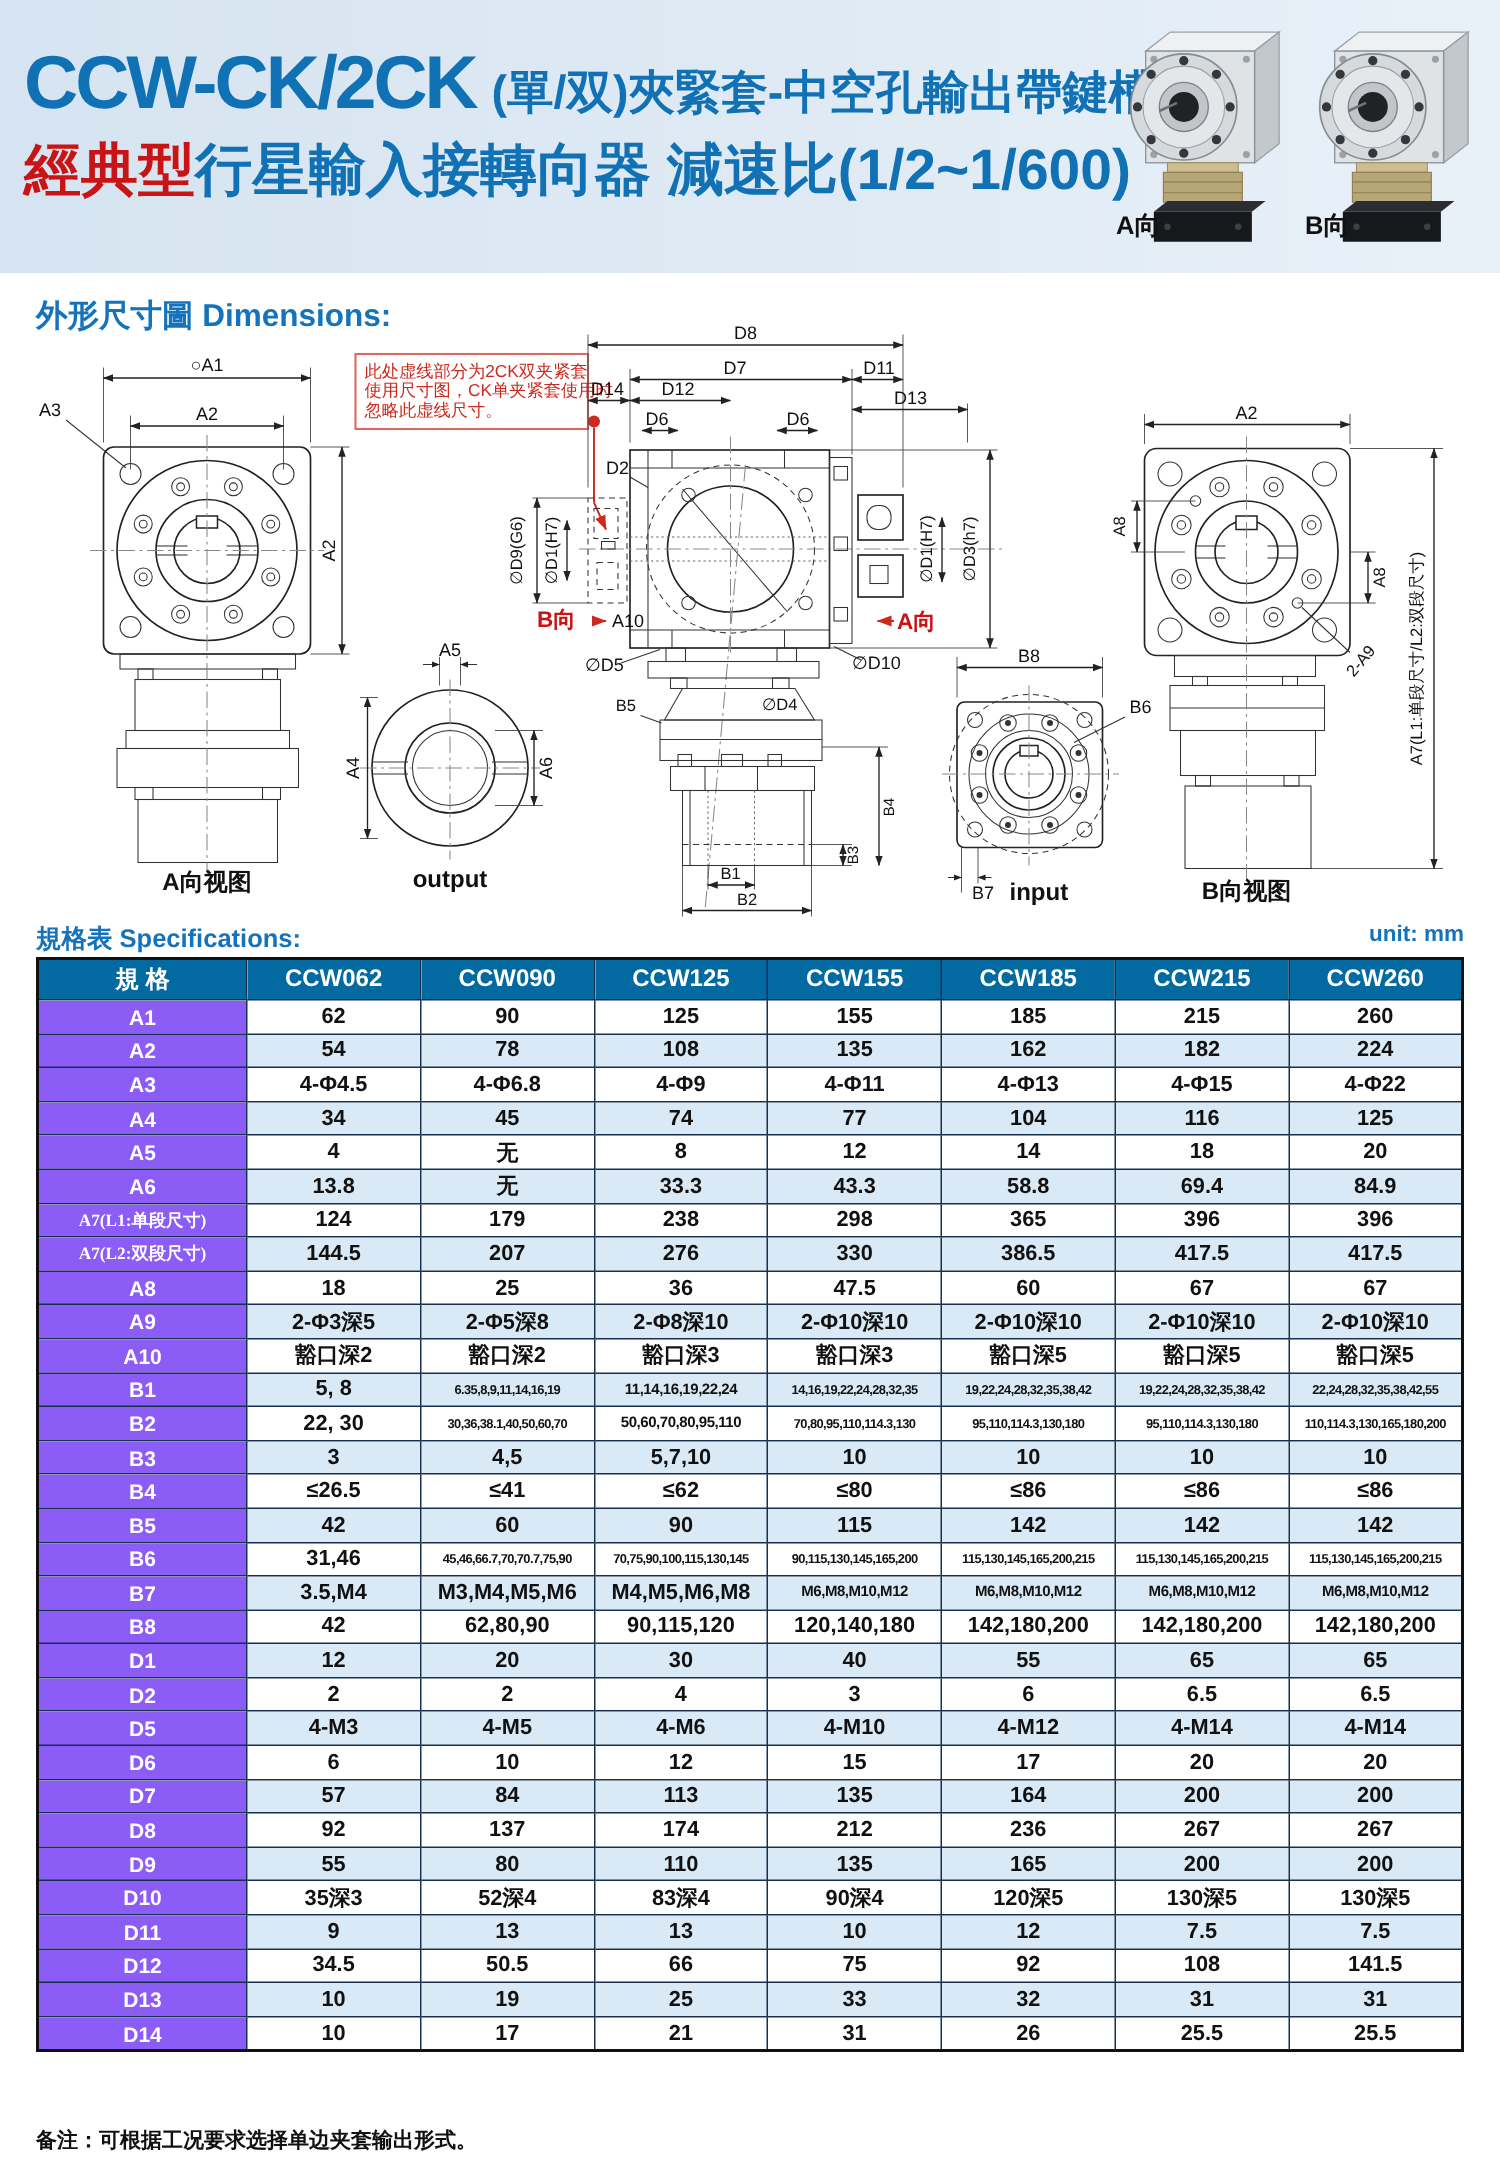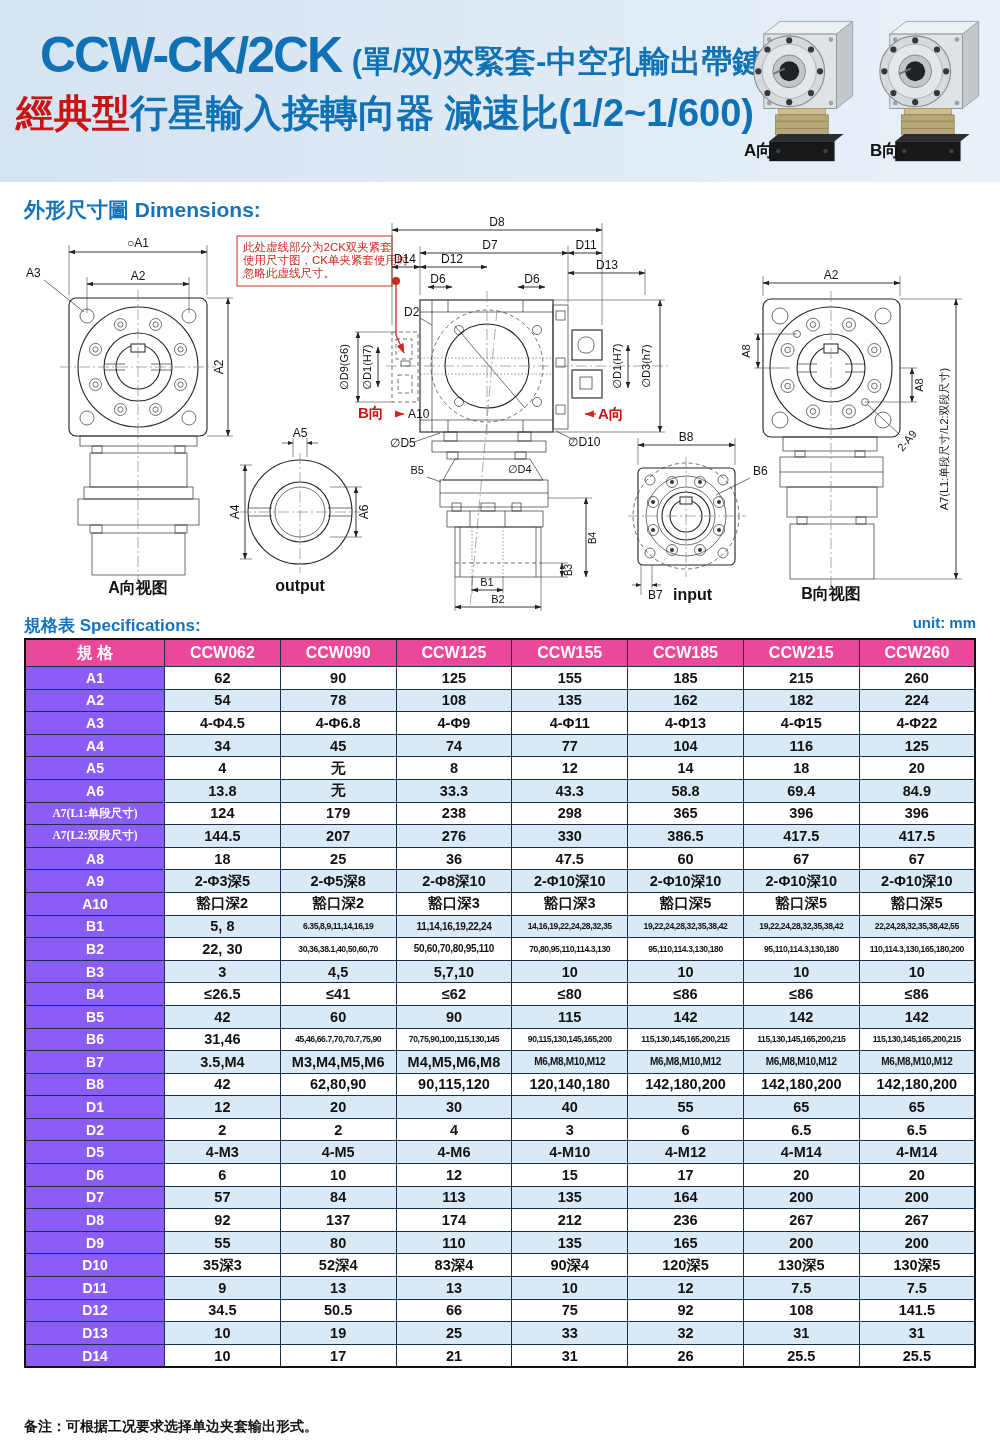--- a/index.html
+++ b/index.html
@@ -2,21 +2,21 @@
 <html><head>
 <meta charset="utf-8">
 <style>
   html,body{margin:0;padding:0;}
   body{width:1000px;height:1450px;position:relative;background:#fff;
        font-family:"Liberation Sans","DejaVu Sans",sans-serif;overflow:hidden;}
   
   .hdr{position:absolute;left:0;top:0;width:1000px;height:182px;
        background:linear-gradient(90deg,#d6e4f1 0%,#dfeaf4 55%,#e9f1f8 100%);}
   .hdr-line1{position:absolute;left:16px;top:26px;white-space:nowrap;}
-  .hdr-model{font-size:50px;font-weight:bold;color:#1171b5;letter-spacing:-2px;margin-left:24px;}
+  .hdr-model{font-size:50px;font-weight:bold;color:#1171b5;letter-spacing:-2px;}
   .hdr-suffix{font-size:31px;font-weight:bold;color:#1171b5;margin-left:6px;}
   .hdr-line2{position:absolute;left:16px;top:88px;white-space:nowrap;font-size:38px;font-weight:bold;}
   .hdr-red{color:#c81414;}
   .hdr-blue{color:#1171b5;}
   .photo{position:absolute;top:8px;width:118px;height:162px;}
   .photo.pa{left:742px;} .photo.pb{left:868px;}
   .photo-label{position:absolute;left:2px;bottom:8px;font-size:17px;font-weight:bold;color:#111;}
   
   .dim-title{position:absolute;left:24px;top:196px;font-size:21px;font-weight:bold;color:#1473bb;z-index:2;}
   #diagram{position:absolute;left:0;top:195px;}
@@ -36,21 +36,21 @@
   text.redlbl{font:bold 15px "Liberation Sans",sans-serif;fill:#c81414;}
   .mid{text-anchor:middle;}
   
   .spec-bar{position:absolute;left:24px;top:614px;width:952px;display:flex;justify-content:space-between;}
   .spec-title{font-size:17px;font-weight:bold;color:#1473bb;}
   .spec-unit{font-size:15px;font-weight:bold;color:#1473bb;}
   table.spec{position:absolute;left:24px;top:638px;width:952px;border-collapse:collapse;table-layout:fixed;
              border:2.5px solid #111;}
   table.spec th,table.spec td{border:1px solid #17314d;padding:0 1px;text-align:center;vertical-align:middle;
              height:21.6px;overflow:hidden;white-space:nowrap;}
-  table.spec thead th{background:#ec4899;color:#fff;font-size:16px;font-weight:bold;height:26px;}
+  table.spec thead th{background:#0369a1;color:#fff;font-size:16px;font-weight:bold;height:26px;}
   table.spec th.rowlabel{background:#8b5cf6;color:#fff;font-size:14px;font-weight:bold;width:136px;}
   table.spec th.rowlabel.small{font-size:11.5px;font-family:Liberation Serif, serif;}
   table.spec td{font-size:14.5px;font-weight:bold;color:#111;background:#fff;}
   table.spec tr.alt td{background:#d9eaf6;}
   table.spec td.sm{font-size:10px;letter-spacing:-0.3px;}
   table.spec td.xs{font-size:8.6px;letter-spacing:-0.4px;}
   .footnote{position:absolute;left:24px;top:1418px;font-size:14px;font-weight:bold;color:#111;}
 </style>
 </head>
 <body>

